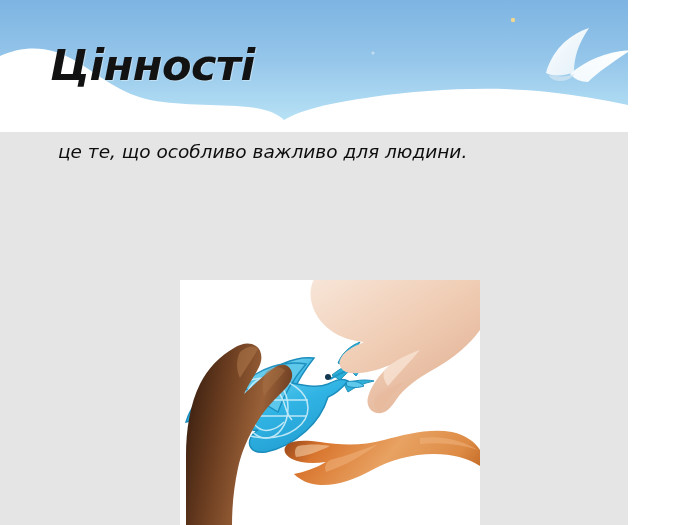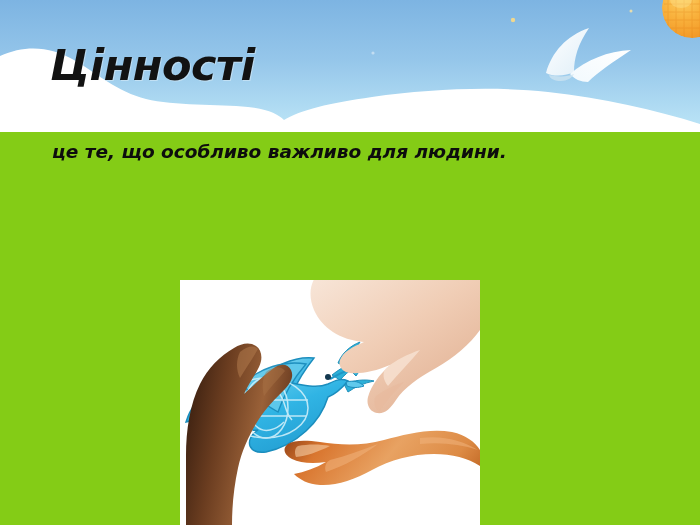--- a/index.html
+++ b/index.html
@@ -2,24 +2,24 @@
 <html><head>
 <meta charset="utf-8">
 <style>
   html, body {
     margin: 0;
     padding: 0;
     background: #ffffff;
   }
   #slide {
     position: relative;
-    width: 700px;
+    width: 628px;
     height: 525px;
     overflow: hidden;
-    background: #84cc16;
+    background: #e5e5e5;
     font-family: "Liberation Sans", sans-serif;
   }
 
   
   .banner {
     position: absolute;
     left: 0; top: 0;
     width: 700px;
     height: 132px;
     overflow: hidden;
@@ -45,25 +45,25 @@
   
   .body-block {
     position: absolute;
     left: 52px;
     top: 139px;
     width: 608px;
   }
   .para {
     font-family: "DejaVu Sans", sans-serif;
     font-size: 18.5px;
-    font-weight: bold;
+    font-weight: normal;
     font-style: italic;
     color: #0d0d0d;
     line-height: 1.42;
-    margin: 0 0 6px 0;
+    margin: 0 0 6px 6px;
   }
   .para-justify {
     text-align: justify;
     text-align-last: left;
   }
 
   
   .picture {
     position: absolute;
     left: 180px;

